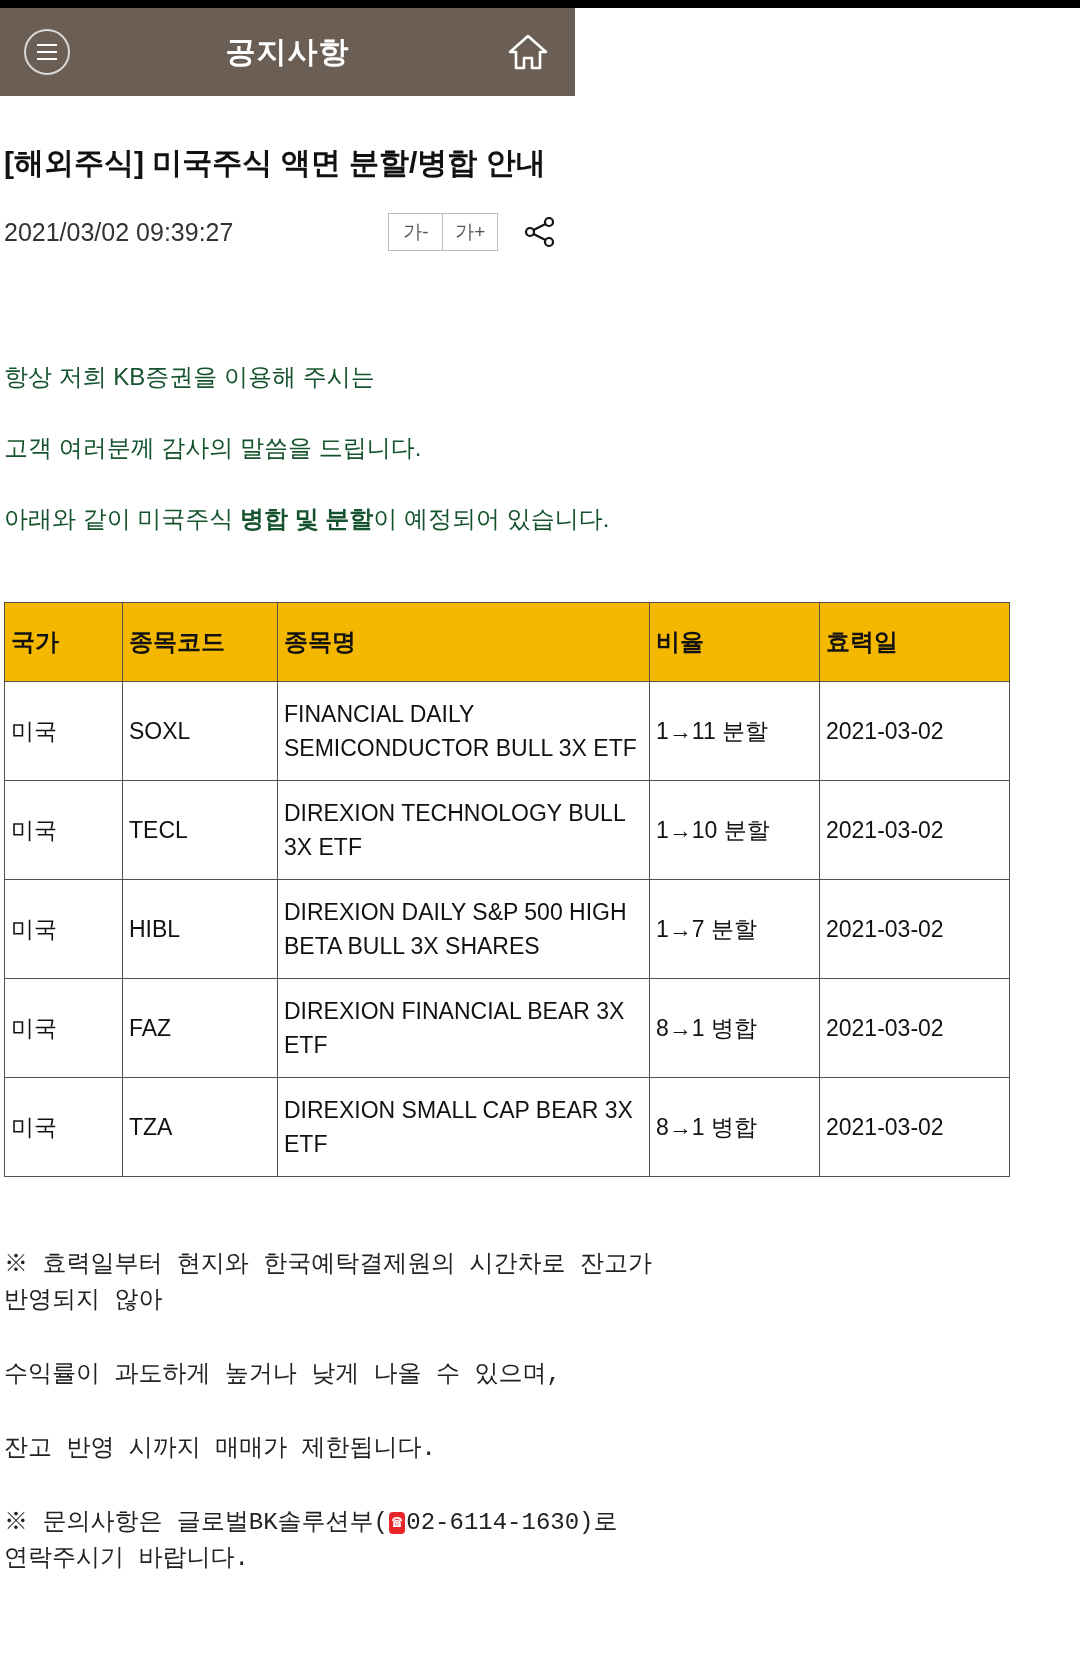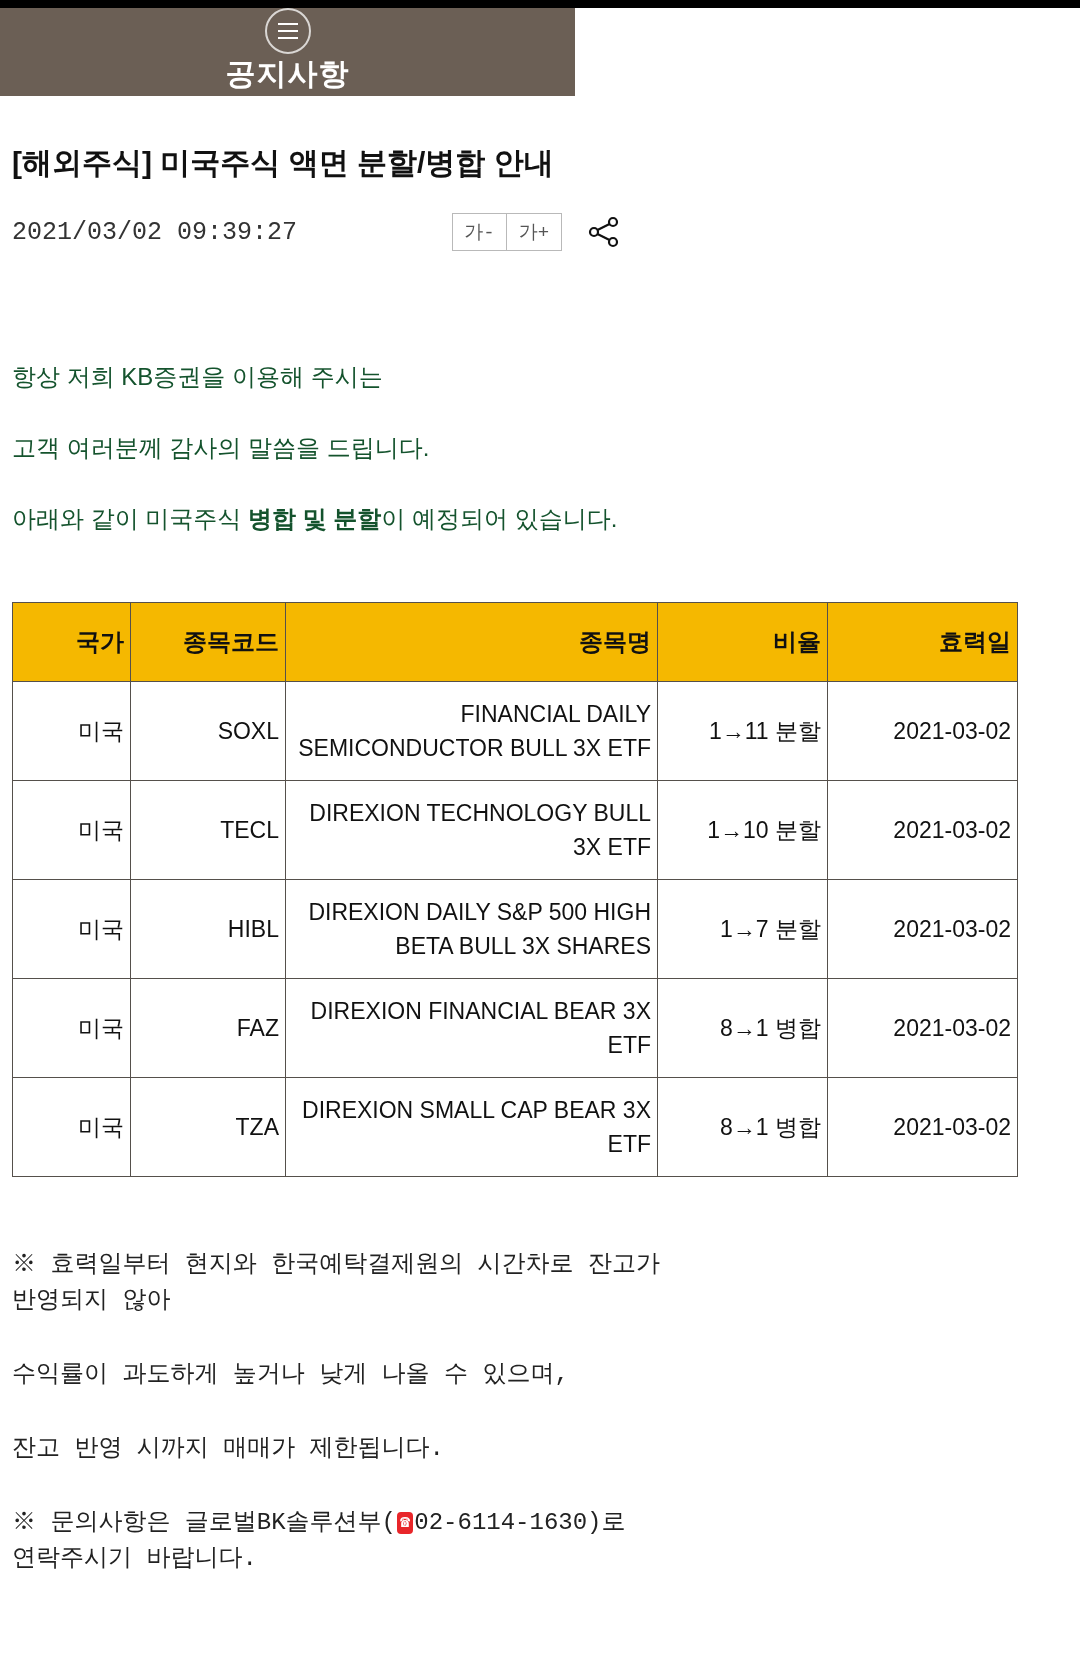--- a/index.html
+++ b/index.html
@@ -26,21 +26,20 @@
   
   .app-header {
     height: 88px;
     width: 575px;
     background: #6b5f55;
     display: flex;
     align-items: center;
     justify-content: space-between;
     padding: 0 24px;
     box-sizing: border-box;
-    flex-direction: column;
   }
   .header-title {
     color: #ffffff;
     font-size: 30px;
     font-weight: bold;
     letter-spacing: 1px;
     flex: 1;
     text-align: center;
   }
   .menu-icon {
@@ -66,36 +65,35 @@
     width: 46px;
     height: 46px;
     display: flex;
     align-items: center;
     justify-content: center;
     flex: 0 0 auto;
   }
 
   
   .article {
-    padding: 0 12px;
+    padding: 0 4px;
     box-sizing: border-box;
     margin-top: 6px;
   }
   .article-title {
     font-size: 30px;
     font-weight: bold;
     color: #111111;
     margin: 47px 0 0 0;
     line-height: 1.3;
   }
   .meta-row {
     display: flex;
     align-items: center;
     margin-top: 30px;
-    font-family: Liberation Mono, monospace;
   }
   .meta-date {
     font-size: 25px;
     color: #333333;
     flex: 0 0 auto;
   }
   .font-size-group {
     display: flex;
     margin-left: 155px;
     flex: 0 0 auto;
@@ -135,21 +133,21 @@
   
   table.notice-table {
     width: 997px;
     border-collapse: collapse;
     margin-top: 66px;
     table-layout: fixed;
   }
   table.notice-table th,
   table.notice-table td {
     border: 1px solid #55504b;
-    text-align: right;
+    text-align: left;
     font-size: 23px;
     color: #111111;
     padding: 10px 6px;
   }
   table.notice-table thead th {
     background: #f5b800;
     font-weight: bold;
     height: 58px;
     font-size: 24px;
   }

